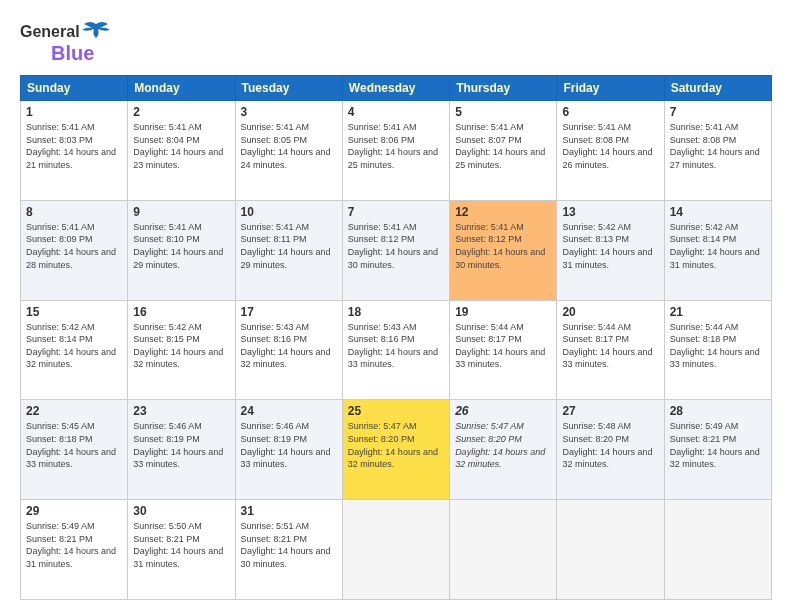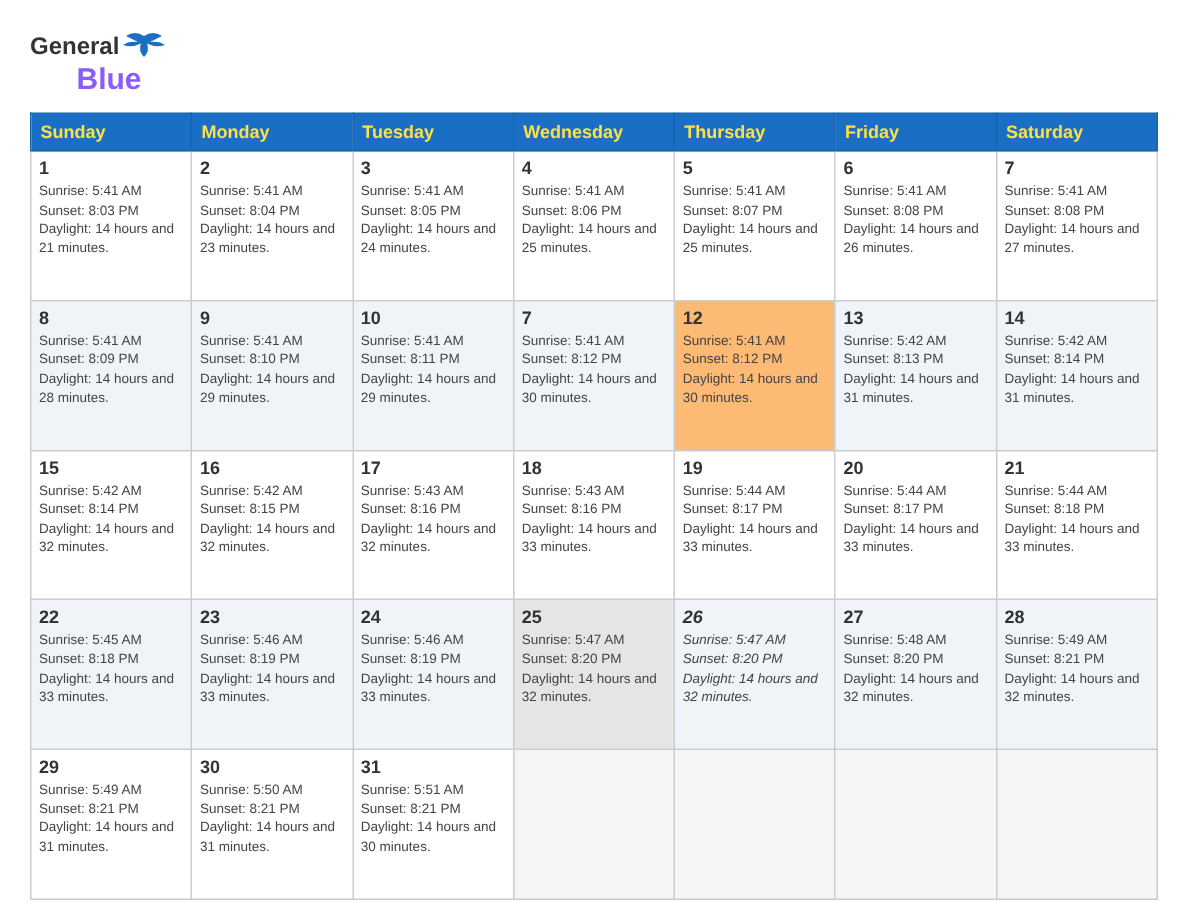--- a/index.html
+++ b/index.html
@@ -48,21 +48,21 @@
     }
     .calendar {
       flex: 1;
       border: 1px solid #ccc;
       border-collapse: collapse;
       width: 100%;
       table-layout: fixed;
     }
     .calendar th {
       background: #1a6fc4;
-      color: #fde047;
+      color: #fef9c3;
       font-size: 12px;
       padding: 5px 6px;
       text-align: left;
       border: 1px solid #1565b0;
       font-weight: bold;
     }
     .calendar td {
       border: 1px solid #ccc;
       vertical-align: top;
       padding: 4px 5px;
@@ -146,21 +146,21 @@
           <td style="background: rgb(255, 255, 255);"><span class="day-num">17</span><span class="day-info">Sunrise: 5:43 AM<br>Sunset: 8:16 PM<br>Daylight: 14 hours and 32 minutes.</span></td>
           <td style="background: rgb(255, 255, 255);"><span class="day-num">18</span><span class="day-info">Sunrise: 5:43 AM<br>Sunset: 8:16 PM<br>Daylight: 14 hours and 33 minutes.</span></td>
           <td style="background: rgb(255, 255, 255);"><span class="day-num">19</span><span class="day-info">Sunrise: 5:44 AM<br>Sunset: 8:17 PM<br>Daylight: 14 hours and 33 minutes.</span></td>
           <td style="background: rgb(255, 255, 255);"><span class="day-num">20</span><span class="day-info">Sunrise: 5:44 AM<br>Sunset: 8:17 PM<br>Daylight: 14 hours and 33 minutes.</span></td>
           <td style="background: rgb(255, 255, 255);"><span class="day-num">21</span><span class="day-info">Sunrise: 5:44 AM<br>Sunset: 8:18 PM<br>Daylight: 14 hours and 33 minutes.</span></td>
         </tr>
         <tr>
           <td style="background: rgb(240, 244, 248);"><span class="day-num">22</span><span class="day-info">Sunrise: 5:45 AM<br>Sunset: 8:18 PM<br>Daylight: 14 hours and 33 minutes.</span></td>
           <td style="background: rgb(240, 244, 248);"><span class="day-num">23</span><span class="day-info">Sunrise: 5:46 AM<br>Sunset: 8:19 PM<br>Daylight: 14 hours and 33 minutes.</span></td>
           <td style="background: rgb(240, 244, 248);"><span class="day-num">24</span><span class="day-info">Sunrise: 5:46 AM<br>Sunset: 8:19 PM<br>Daylight: 14 hours and 33 minutes.</span></td>
-          <td style="background: #e5e5e5;"><span class="day-num">25</span><span class="day-info">Sunrise: 5:47 AM<br>Sunset: 8:20 PM<br>Daylight: 14 hours and 32 minutes.</span></td>
+          <td style="background: #fde047;"><span class="day-num">25</span><span class="day-info">Sunrise: 5:47 AM<br>Sunset: 8:20 PM<br>Daylight: 14 hours and 32 minutes.</span></td>
           <td style="background: rgb(240, 244, 248); font-style: italic;"><span class="day-num">26</span><span class="day-info">Sunrise: 5:47 AM<br>Sunset: 8:20 PM<br>Daylight: 14 hours and 32 minutes.</span></td>
           <td style="background: rgb(240, 244, 248);"><span class="day-num">27</span><span class="day-info">Sunrise: 5:48 AM<br>Sunset: 8:20 PM<br>Daylight: 14 hours and 32 minutes.</span></td>
           <td style="background: rgb(240, 244, 248);"><span class="day-num">28</span><span class="day-info">Sunrise: 5:49 AM<br>Sunset: 8:21 PM<br>Daylight: 14 hours and 32 minutes.</span></td>
         </tr>
         <tr>
           <td style="background: rgb(255, 255, 255);"><span class="day-num">29</span><span class="day-info">Sunrise: 5:49 AM<br>Sunset: 8:21 PM<br>Daylight: 14 hours and 31 minutes.</span></td>
           <td style="background: rgb(255, 255, 255);"><span class="day-num">30</span><span class="day-info">Sunrise: 5:50 AM<br>Sunset: 8:21 PM<br>Daylight: 14 hours and 31 minutes.</span></td>
           <td style="background: rgb(255, 255, 255);"><span class="day-num">31</span><span class="day-info">Sunrise: 5:51 AM<br>Sunset: 8:21 PM<br>Daylight: 14 hours and 30 minutes.</span></td>
           <td class="empty" style="background: rgb(245, 245, 245);"></td>
           <td class="empty" style="background: rgb(245, 245, 245);"></td>

